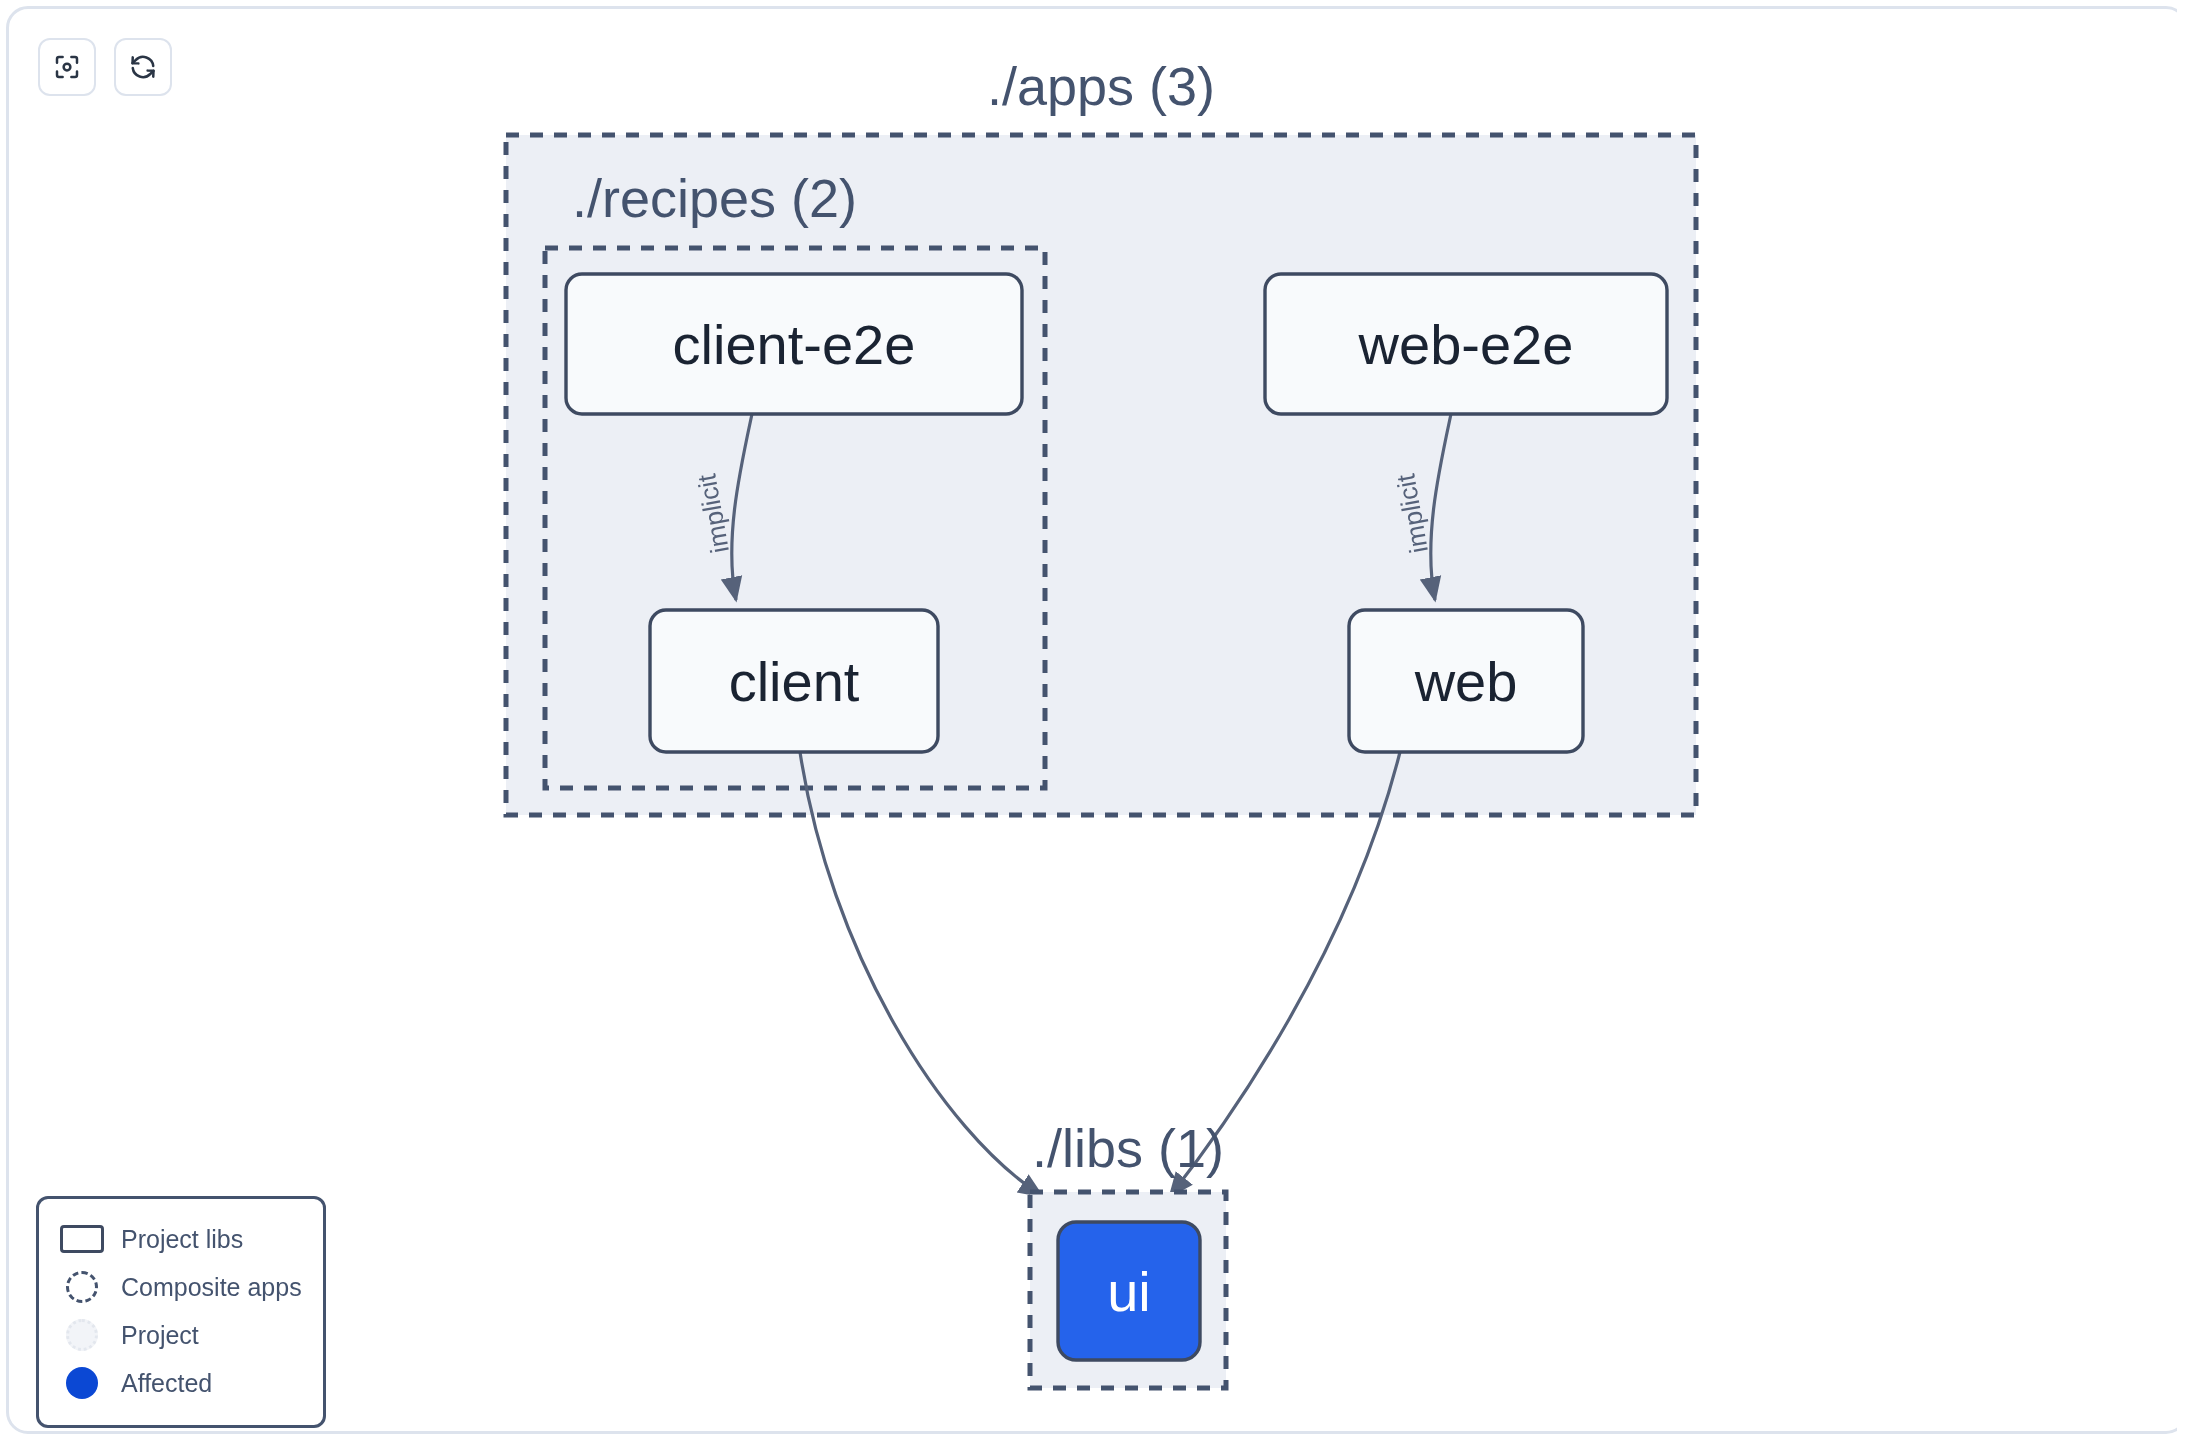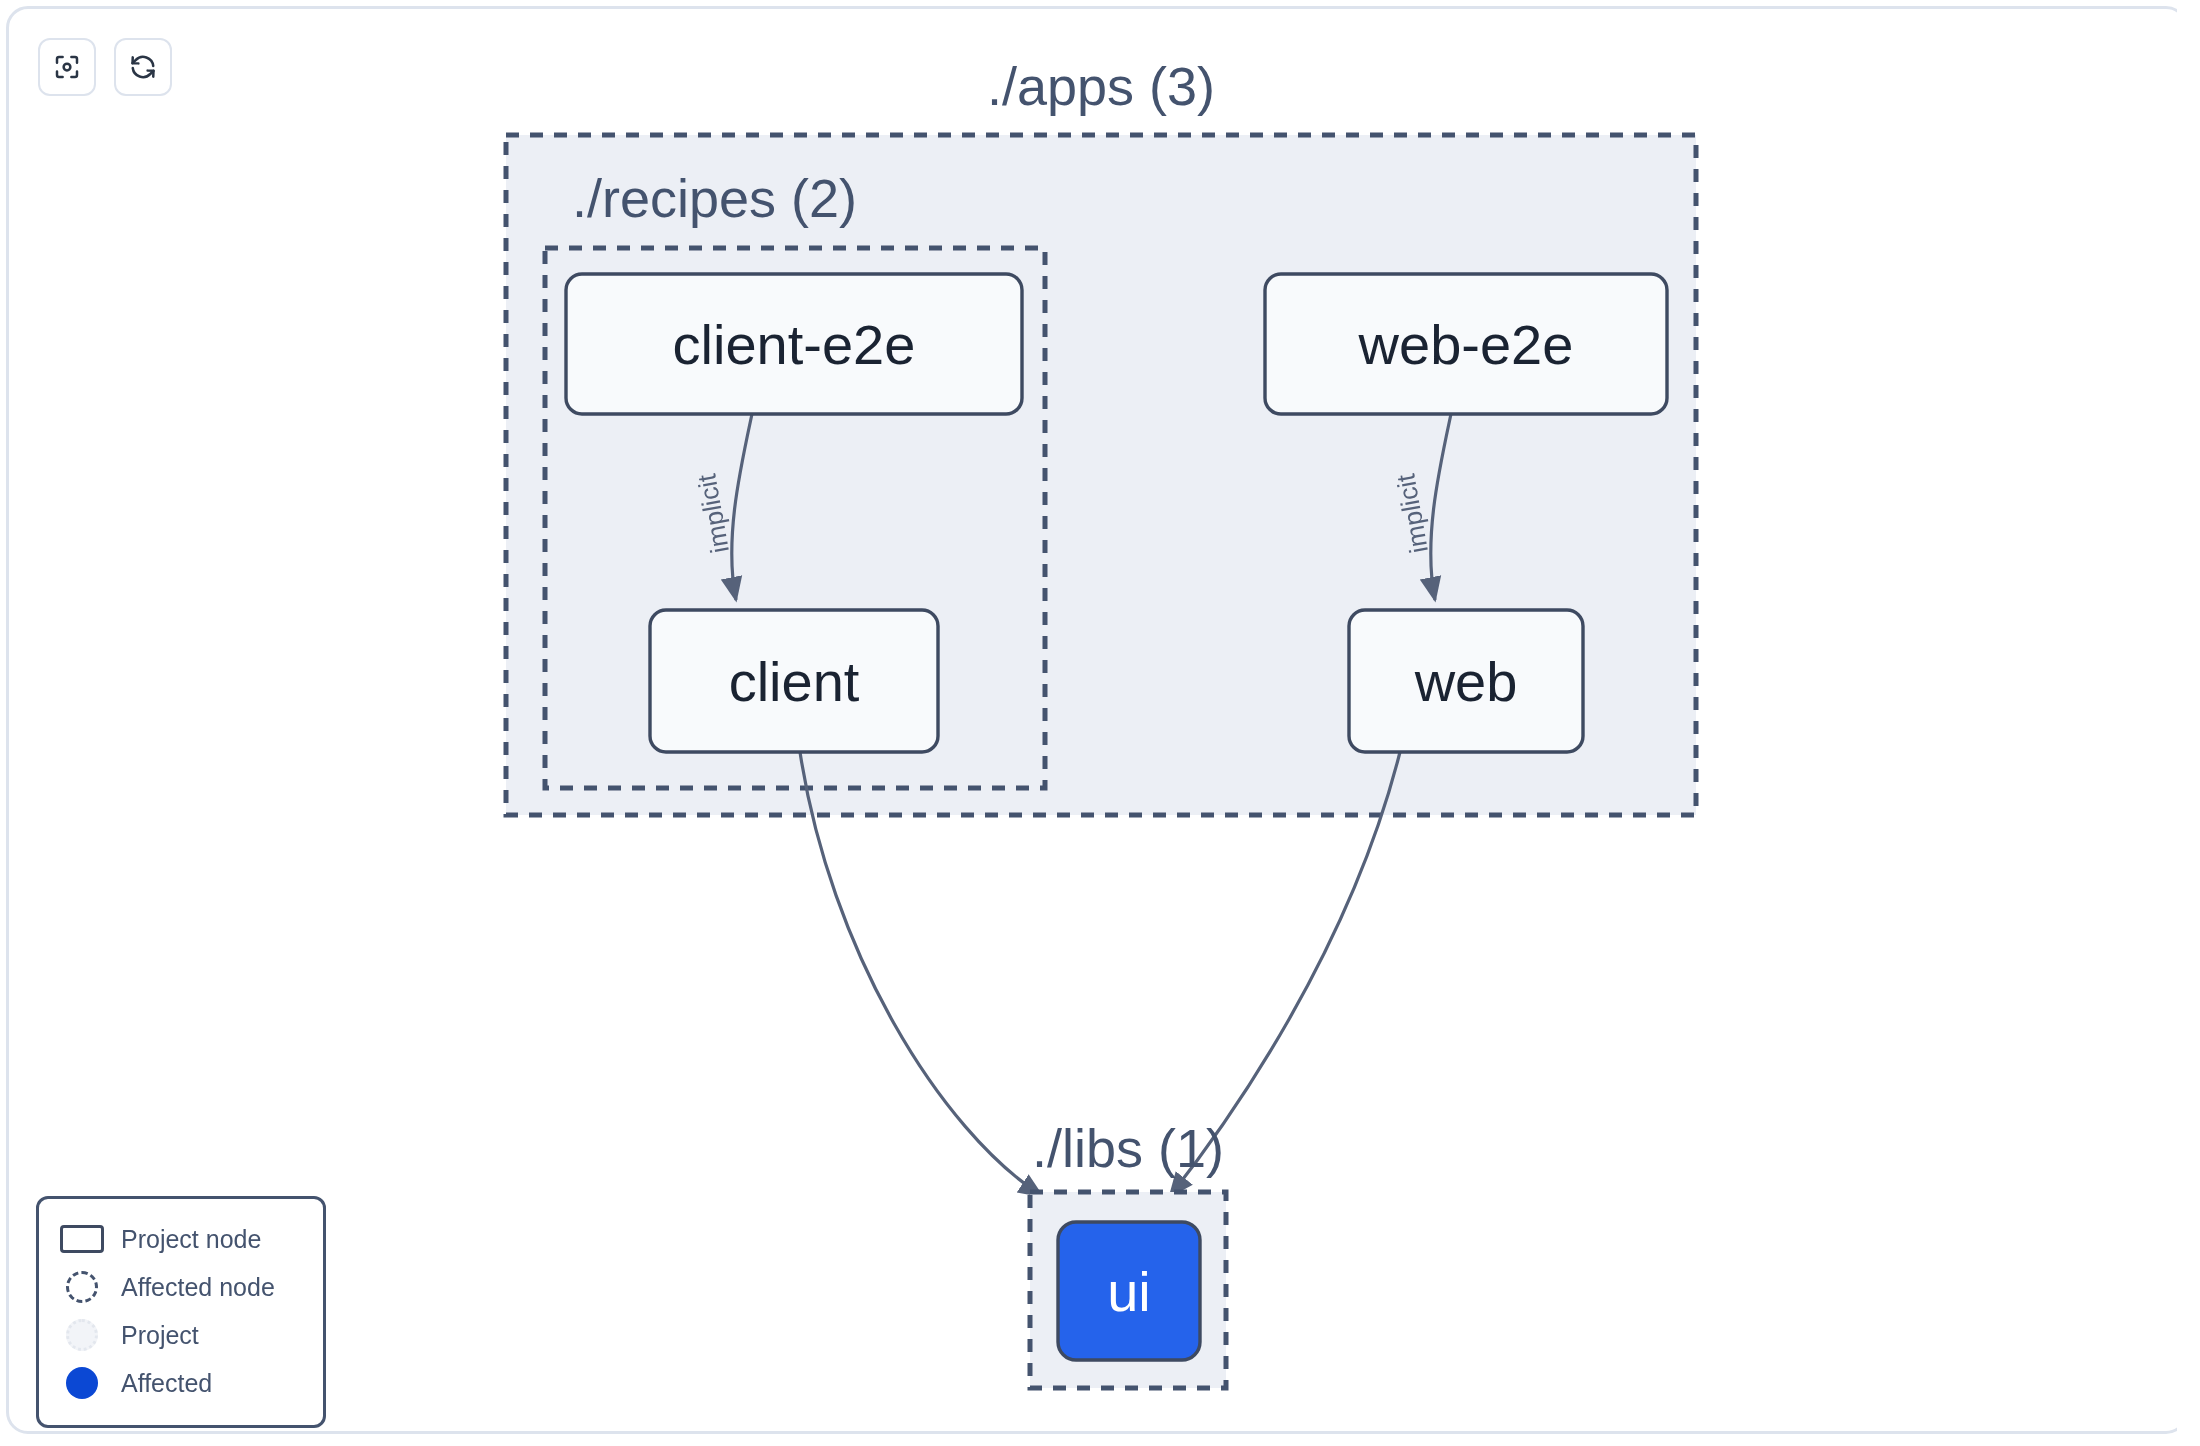--- a/index.html
+++ b/index.html
@@ -231,27 +231,27 @@
         <text class="node-label-on-blue" x="1129" y="1311" text-anchor="middle">ui</text>
       </g>
     </g>
   </svg>
 
   <div class="legend">
     <div class="legend-row">
       <span class="legend-swatch">
         <span class="sw-project"></span>
       </span>
-      <span class="legend-text">Project node</span>
+      <span class="legend-text">Project libs</span>
     </div>
     <div class="legend-row">
       <span class="legend-swatch">
         <span class="sw-composite"></span>
       </span>
-      <span class="legend-text">Affected node</span>
+      <span class="legend-text">Composite apps</span>
     </div>
     <div class="legend-row">
       <span class="legend-swatch">
         <span class="sw-affected"></span>
       </span>
       <span class="legend-text">Project</span>
     </div>
     <div class="legend-row">
       <span class="legend-swatch">
         <span class="sw-touched"></span>

